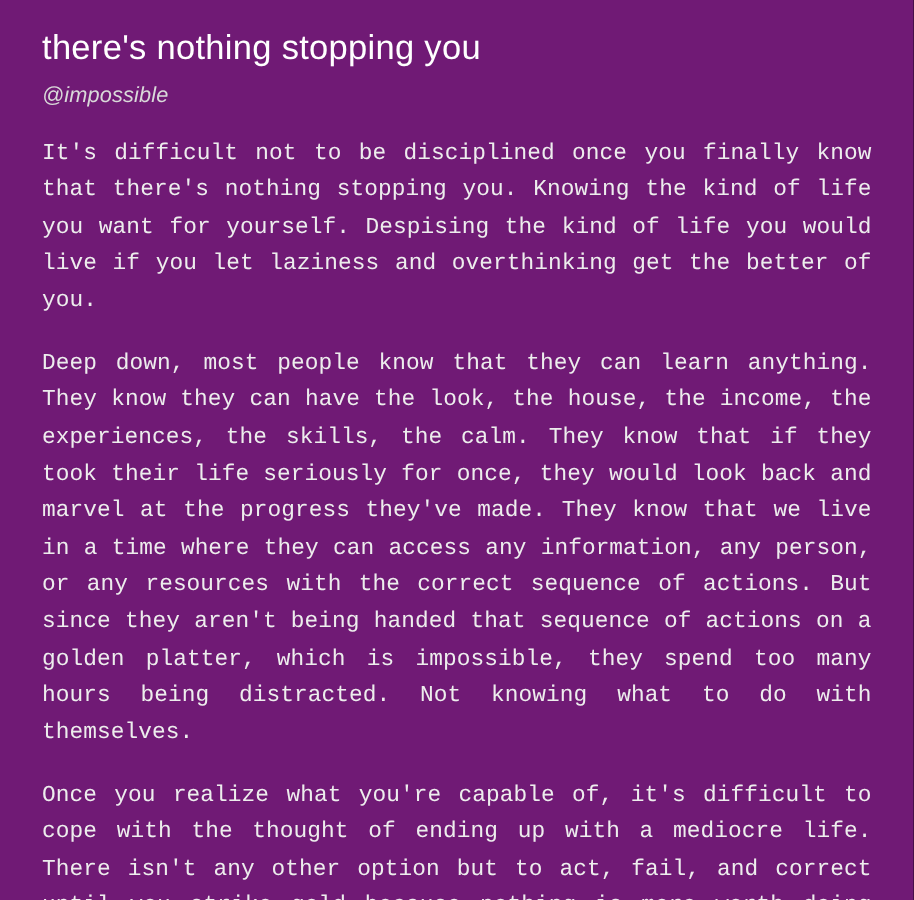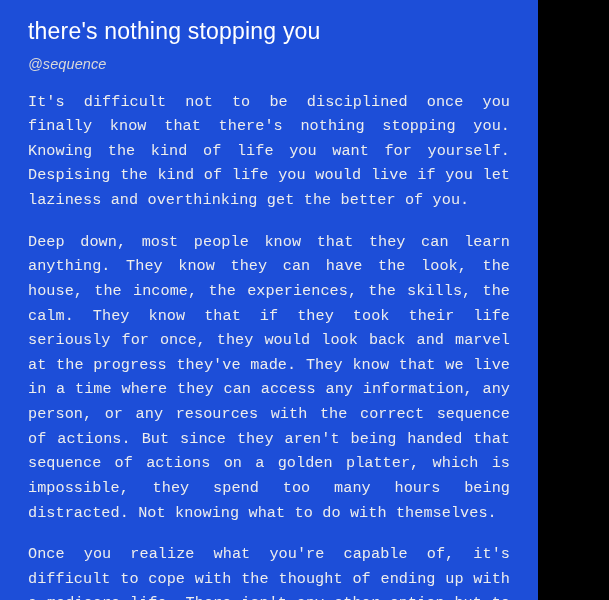--- a/index.html
+++ b/index.html
@@ -9,23 +9,23 @@
   }
   body {
     width: 609px;
     height: 600px;
     overflow: hidden;
     font-family: "Liberation Sans", sans-serif;
     color: #f2f2f2;
   }
   .page {
     box-sizing: border-box;
-    width: 538px;
+    width: 609px;
     height: 600px;
-    background: #1d4ed8;
+    background: #701a75;
     padding: 18px 28px 10px 28px;
   }
   .title {
     font-size: 23px;
     font-weight: 400;
     letter-spacing: 0.2px;
     color: #ffffff;
     margin: 0 0 10px 0;
     line-height: 1.2;
   }
@@ -49,19 +49,19 @@
   }
   .body-text p:last-child {
     margin-bottom: 0;
   }
 </style>
 </head>
 <body>
 
 <div class="page">
   <h1 class="title">there's nothing stopping you</h1>
-  <div class="handle">@sequence</div>
+  <div class="handle">@impossible</div>
   <div class="body-text">
     <p>It's difficult not to be disciplined once you finally know that there's nothing stopping you. Knowing the kind of life you want for yourself. Despising the kind of life you would live if you let laziness and overthinking get the better of you.</p>
     <p>Deep down, most people know that they can learn anything. They know they can have the look, the house, the income, the experiences, the skills, the calm. They know that if they took their life seriously for once, they would look back and marvel at the progress they've made. They know that we live in a time where they can access any information, any person, or any resources with the correct sequence of actions. But since they aren't being handed that sequence of actions on a golden platter, which is impossible, they spend too many hours being distracted. Not knowing what to do with themselves.</p>
     <p>Once you realize what you're capable of, it's difficult to cope with the thought of ending up with a mediocre life. There isn't any other option but to act, fail, and correct until you strike gold because nothing is more worth doing than that.</p>
   </div>
 </div>
 
 </body></html>

